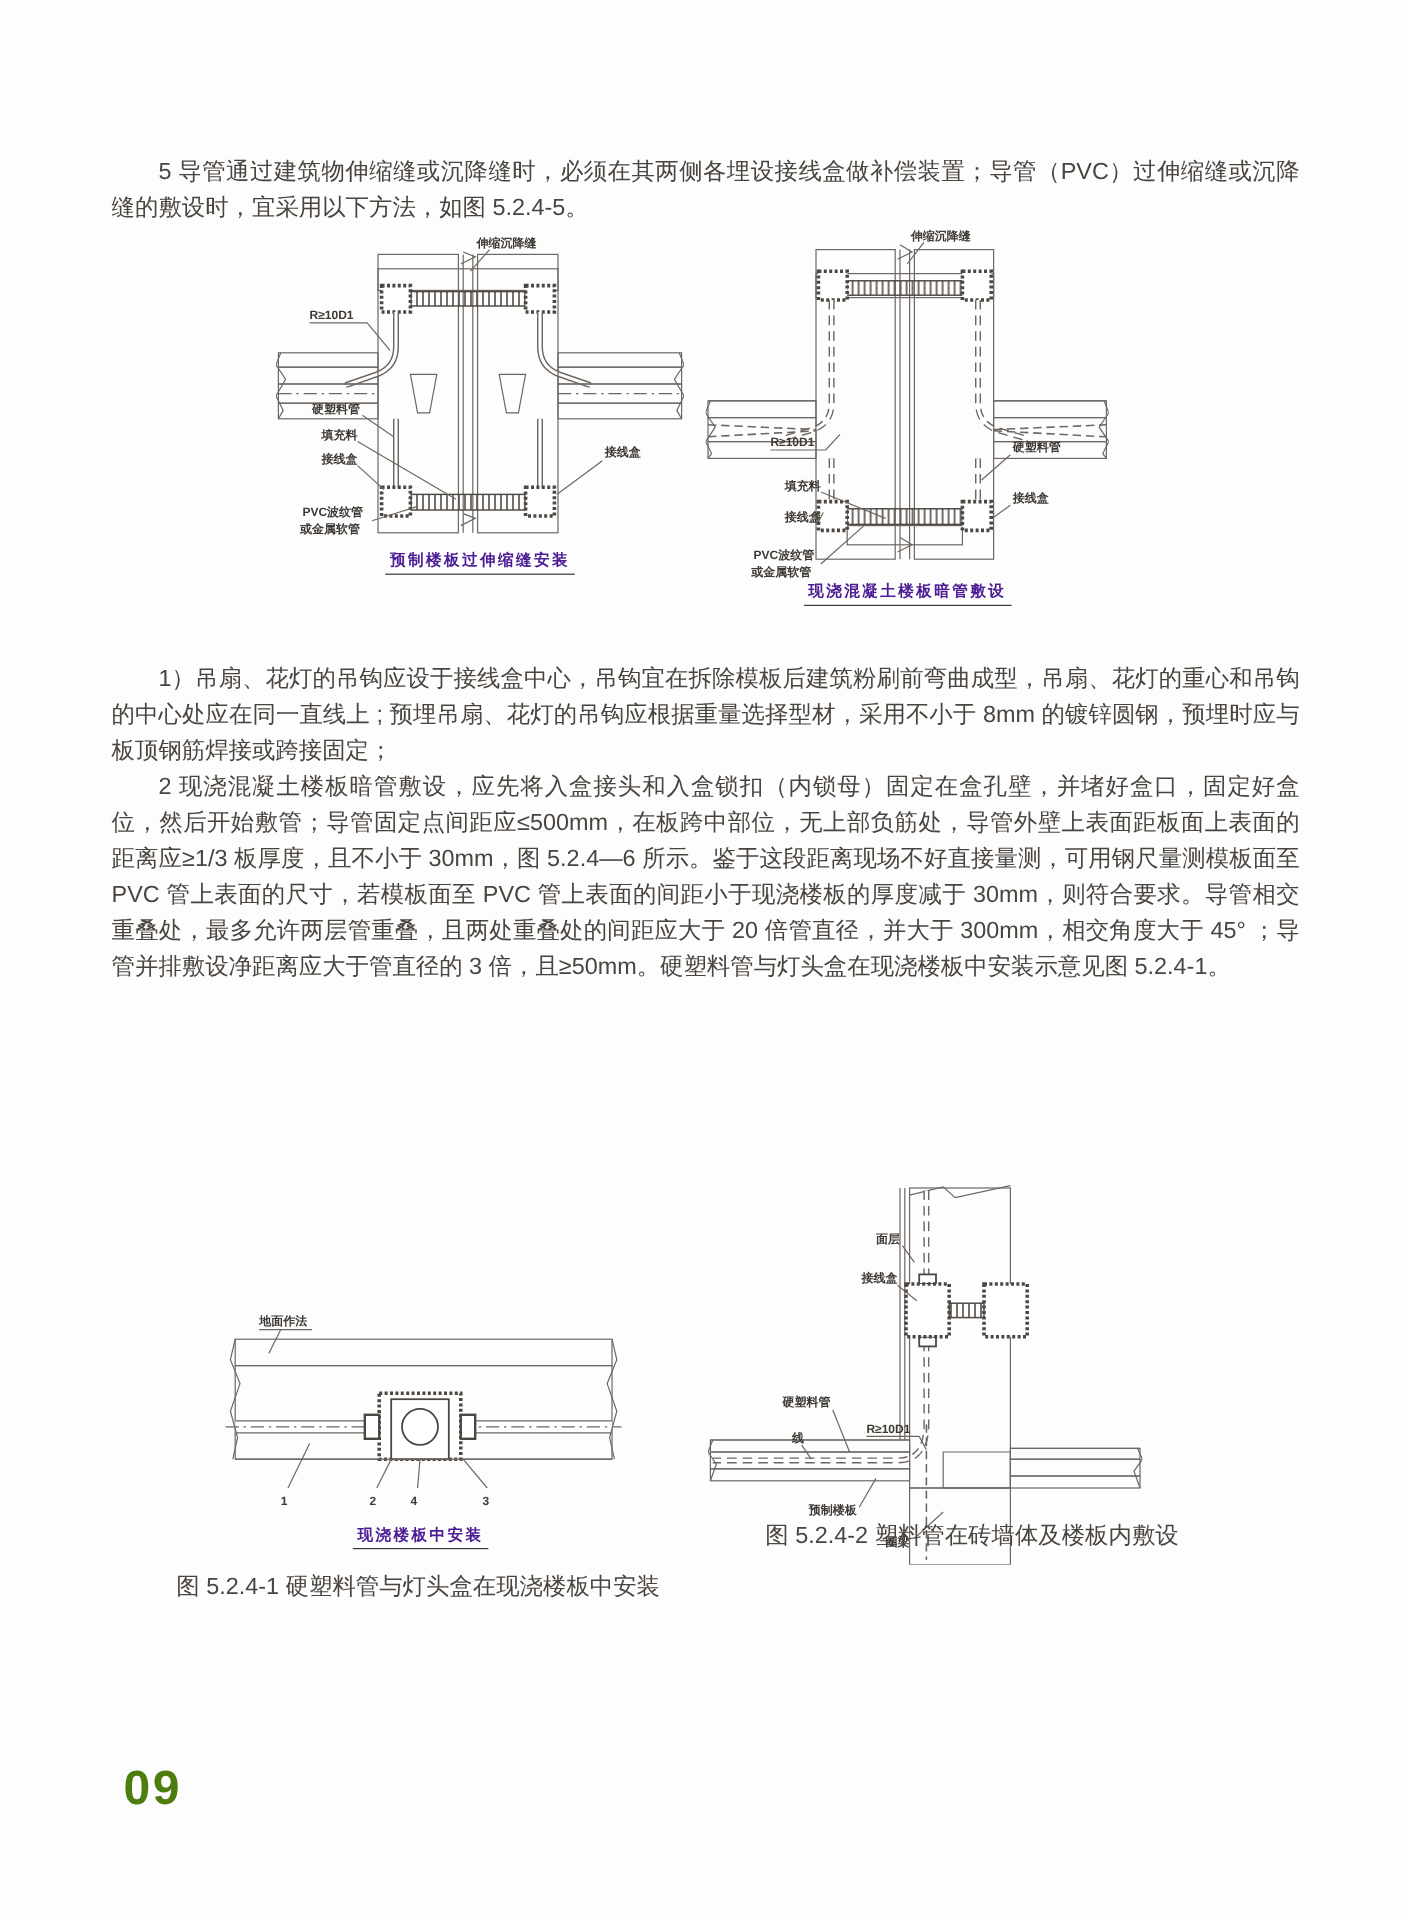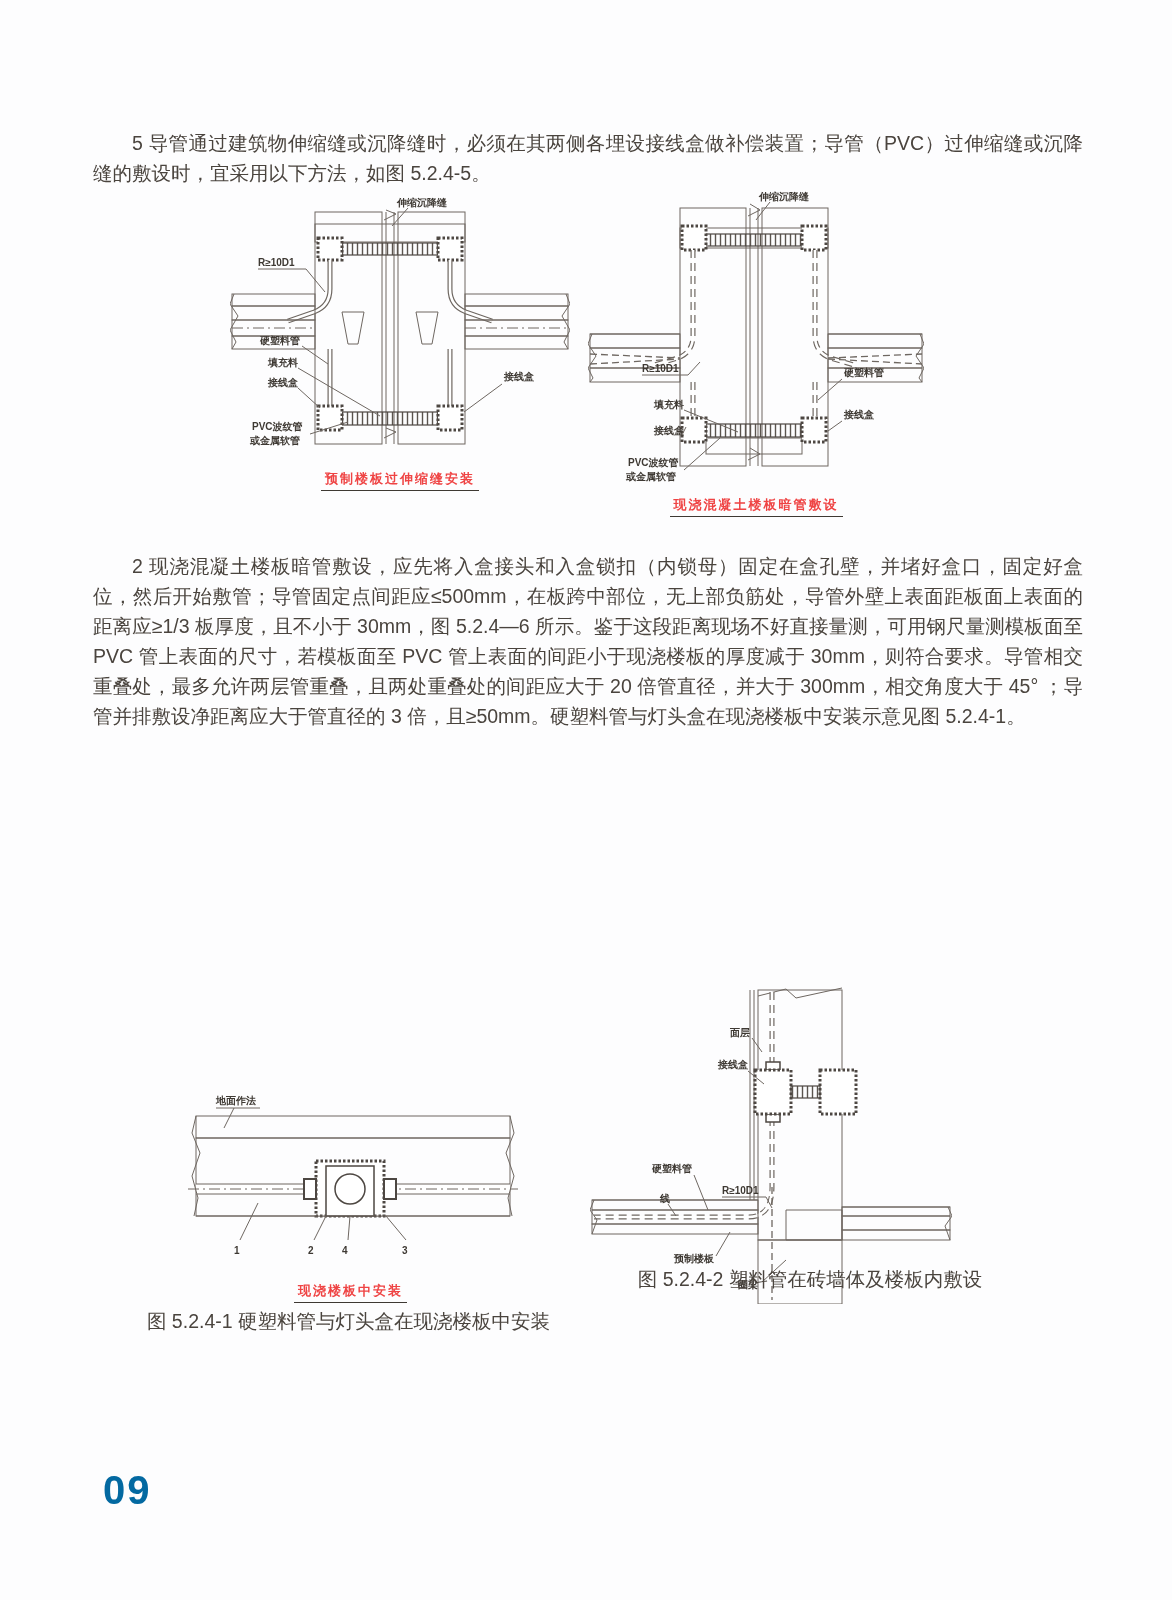--- a/index.html
+++ b/index.html
@@ -9,30 +9,30 @@
     color:#4a443e;overflow:hidden;
   }
   .abs{position:absolute;}
   .para{
     font-size:19.5px;line-height:30px;text-align:justify;
     text-indent:2em;margin:0;color:#4a443e;
   }
   .bold{font-weight:bold;}
   .figwrap{position:absolute;text-align:center;}
   .figcap{
-    display:inline-block;font-size:13px;font-weight:bold;color:#ef4444;
-    border-bottom:1.5px solid #3e3933;padding:0 4px 2px 4px;margin-top:14px;
+    display:inline-block;font-size:13px;font-weight:bold;color:#4c1d95;
+    border-bottom:1.5px solid #3e3933;padding:0 4px 2px 4px;margin-top:2px;
     letter-spacing:2px;
   }
   .bigcap{
     position:absolute;font-size:19.5px;color:#4a443e;white-space:nowrap;
   }
   .pagenum{
     position:absolute;left:103px;top:1468px;
-    font-size:40px;font-weight:bold;color:#0369a1;letter-spacing:2px;
+    font-size:40px;font-weight:bold;color:#4d7c0f;letter-spacing:2px;
   }
   svg{display:block;}
   svg text{font-family:"Liberation Sans","DejaVu Sans",sans-serif;
     font-size:10px;font-weight:bold;fill:#3e3933;}
   .ln{stroke:#6e6761;stroke-width:1;fill:none;}
   .leader{stroke:#6e6761;stroke-width:1;fill:none;}
   .pipeO{stroke:#6e6761;stroke-width:5;fill:none;}
   .pipeI{stroke:#ffffff;stroke-width:2.6;fill:none;}
   .dpipeO{stroke:#6e6761;stroke-width:5;fill:none;stroke-dasharray:8 5;}
   .box{fill:#ffffff;stroke:#4d4742;stroke-width:3;stroke-dasharray:2.5 2;}
@@ -197,20 +197,21 @@
     <text x="256" y="232">接线盒</text>
     <line x1="254" y1="235" x2="240" y2="245" class="leader"></line>
     <text x="40" y="280">PVC波纹管</text>
     <text x="38" y="294">或金属软管</text>
     <line x1="96" y1="284" x2="132" y2="252" class="leader"></line>
   </svg>
   <span class="figcap">现浇混凝土楼板暗管敷设</span>
 </div>
 
 <div class="abs" style="left:93px;top:551px;width:990px">
+  <p class="para">1）吊扇、花灯的吊钩应设于接线盒中心，吊钩宜在拆除模板后建筑粉刷前弯曲成型，吊扇、花灯的重心和吊钩的中心处应在同一直线上 ; 预埋吊扇、花灯的吊钩应根据重量选择型材，采用不小于 8mm 的镀锌圆钢，预埋时应与板顶钢筋焊接或跨接固定；</p>
   <p class="para">2 现浇混凝土楼板暗管敷设，应先将入盒接头和入盒锁扣（内锁母）固定在盒孔壁，并堵好盒口，固定好盒位，然后开始敷管；导管固定点间距应≤500mm，在板跨中部位，无上部负筋处，导管外壁上表面距板面上表面的距离应≥1/3 板厚度，且不小于 30mm，图 5.2.4—6 所示。鉴于这段距离现场不好直接量测，可用钢尺量测模板面至 PVC 管上表面的尺寸，若模板面至 PVC 管上表面的间距小于现浇楼板的厚度减于 30mm，则符合要求。导管相交重叠处，最多允许两层管重叠，且两处重叠处的间距应大于 20 倍管直径，并大于 300mm，相交角度大于 45°  ；导管并排敷设净距离应大于管直径的 3 倍，且≥50mm。硬塑料管与灯头盒在现浇楼板中安装示意见图 5.2.4-1。</p>
 </div>
 
 <div class="figwrap" style="left:178px;top:1058px;width:345px">
   <svg width="345" height="210" viewBox="0 0 345 210">
 
     <rect x="18" y="58" width="314" height="22" fill="url(#dot)" class="ln"></rect>
 
     <rect x="18" y="80" width="314" height="78" fill="url(#h1)" class="ln"></rect>
 

